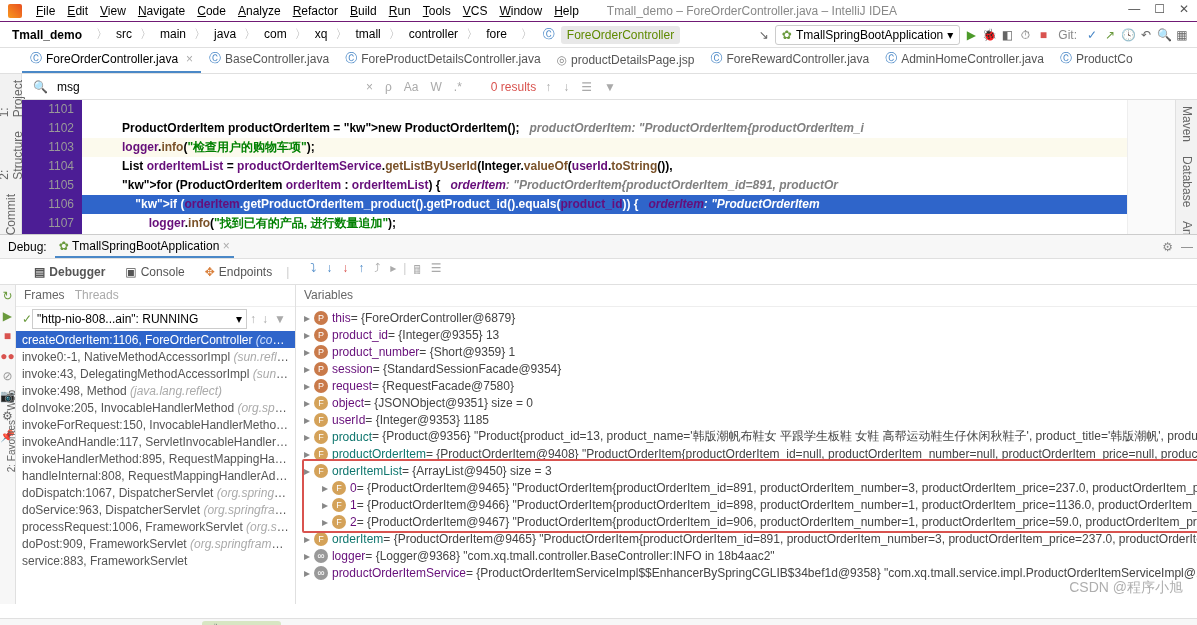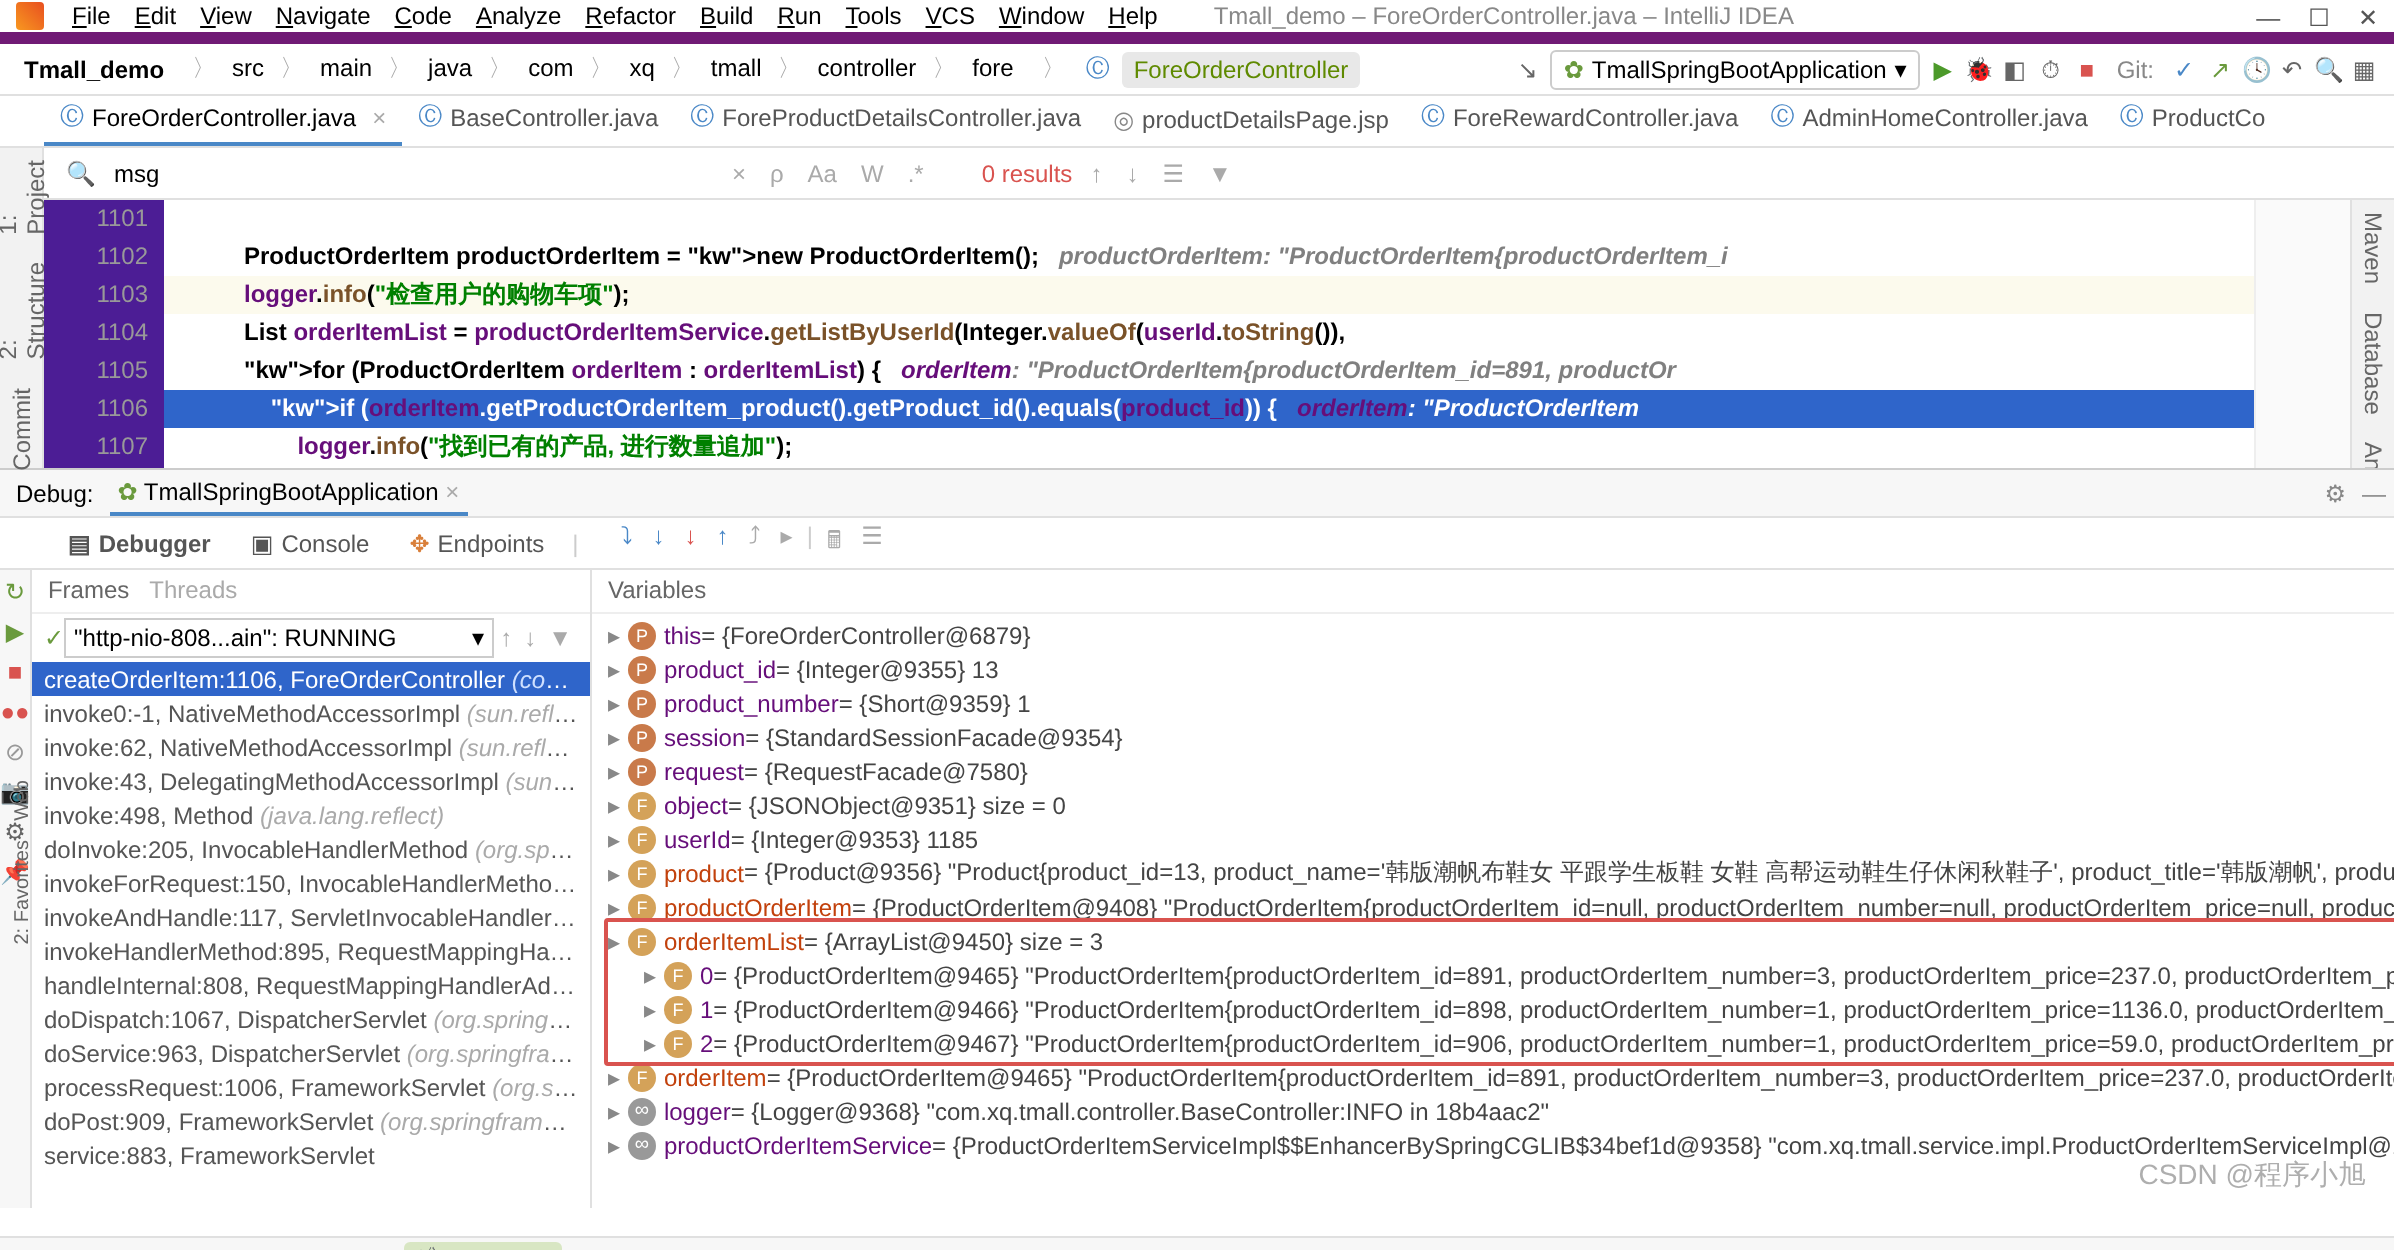--- a/index.html
+++ b/index.html
@@ -1,17 +1,17 @@
 <!DOCTYPE html>
 <html><head>
 <meta charset="utf-8">
 <style>
 * { margin: 0; padding: 0; box-sizing: border-box; font-family: "Segoe UI", Arial, sans-serif; font-size: 12px; }
 body { background: #fff; color: #000; width: 1197px; height: 625px; overflow: hidden; position: relative; }
-.menubar { height: 22px; display: flex; align-items: center; padding: 0 8px; border-bottom: 6px solid #701a75; gap: 2px; }
+.menubar { height: 22px; display: flex; align-items: center; padding: 0 8px; border-bottom: 1px solid #701a75; gap: 2px; }
 .menubar .menu-item { padding: 2px 6px; cursor: pointer; }
 .menubar .menu-item u { text-decoration: underline; }
 .title-text { margin-left: 20px; color: #888; }
 .win-controls { position: absolute; right: 8px; top: 2px; display: flex; gap: 14px; color: #555; }
 .toolbar { height: 26px; display: flex; align-items: center; padding: 0 8px; border-bottom: 1px solid #e0e0e0; }
 .breadcrumb { display: flex; align-items: center; gap: 2px; flex: 1; }
 .breadcrumb span { padding: 2px 4px; }
 .breadcrumb .sep { color: #aaa; }
 .breadcrumb .current { background: #e8e8e8; border-radius: 3px; padding: 2px 6px; color: #5f8a00; }
 .run-config { display: flex; align-items: center; gap: 4px; }
@@ -70,21 +70,21 @@
 .vars-panel { flex: 1; display: flex; flex-direction: column; position: relative; }
 .vars-list { flex: 1; overflow: hidden; padding: 2px 0; }
 .var-row { padding: 1px 4px; white-space: nowrap; overflow: hidden; text-overflow: ellipsis; display: flex; align-items: center; height: 17px; }
 .var-row .arrow { color: #888; width: 10px; display: inline-block; }
 .var-row .vicon { width: 14px; height: 14px; border-radius: 7px; display: inline-flex; align-items: center; justify-content: center; font-size: 9px; color: #fff; margin-right: 4px; }
 .vicon.p { background: #c97a4a; }
 .vicon.f { background: #d4a259; }
 .vicon.o { background: #999; font-size: 10px;}
 .var-row .vname { color: #660e7a; }
 .var-row .vval { color: #444; }
-.var-row.red-name .vname { color: #c2410c; }
+.var-row.red-name .vname { color: #0f766e; }
 .hl-box { position: absolute; border: 2px solid #d9534f; border-radius: 2px; pointer-events: none; }
 .statusbar { height: 22px; border-top: 1px solid #e0e0e0; display: flex; align-items: center; padding: 0 8px; gap: 10px; background: #f7f7f7; color: #666; margin-top: 14px; }
 .statusbar .sb-tab { padding: 2px 6px; display: flex; align-items: center; gap: 4px; cursor: pointer; }
 .statusbar .sb-tab.active { background: #d8e6c3; border-radius: 3px; }
 .watermark { position: absolute; right: 14px; bottom: 28px; color: rgba(120,120,120,0.6); font-size: 14px; }
 .gear2 { position: absolute; right: 4px; color: #888;}
 </style>
 </head>
 <body>
 
@@ -254,21 +254,20 @@
             <span>"http-nio-808...ain": RUNNING</span>
             <span>▾</span>
           </span>
         <span class="sb-icon">↑</span>
         <span class="sb-icon">↓</span>
         <span class="sb-icon">▼</span>
       </div>
       <div class="frame-list" id="frames">
           <div class="frame-item selected">createOrderItem:1106, ForeOrderController <span class="muted">(com.xq</span></div>
           <div class="frame-item ">invoke0:-1, NativeMethodAccessorImpl <span class="muted">(sun.reflect)</span></div>
-          <div class="frame-item ">invoke:62, NativeMethodAccessorImpl <span class="muted">(sun.reflect)</span></div>
           <div class="frame-item ">invoke:43, DelegatingMethodAccessorImpl <span class="muted">(sun.refle</span></div>
           <div class="frame-item ">invoke:498, Method <span class="muted">(java.lang.reflect)</span></div>
           <div class="frame-item ">doInvoke:205, InvocableHandlerMethod <span class="muted">(org.springf</span></div>
           <div class="frame-item ">invokeForRequest:150, InvocableHandlerMethod <span class="muted">(or</span></div>
           <div class="frame-item ">invokeAndHandle:117, ServletInvocableHandlerMeth <span class="muted"></span></div>
           <div class="frame-item ">invokeHandlerMethod:895, RequestMappingHandler <span class="muted"></span></div>
           <div class="frame-item ">handleInternal:808, RequestMappingHandlerAdapter <span class="muted"></span></div>
           <div class="frame-item ">doDispatch:1067, DispatcherServlet <span class="muted">(org.springfram</span></div>
           <div class="frame-item ">doService:963, DispatcherServlet <span class="muted">(org.springframewo</span></div>
           <div class="frame-item ">processRequest:1006, FrameworkServlet <span class="muted">(org.springf</span></div>

